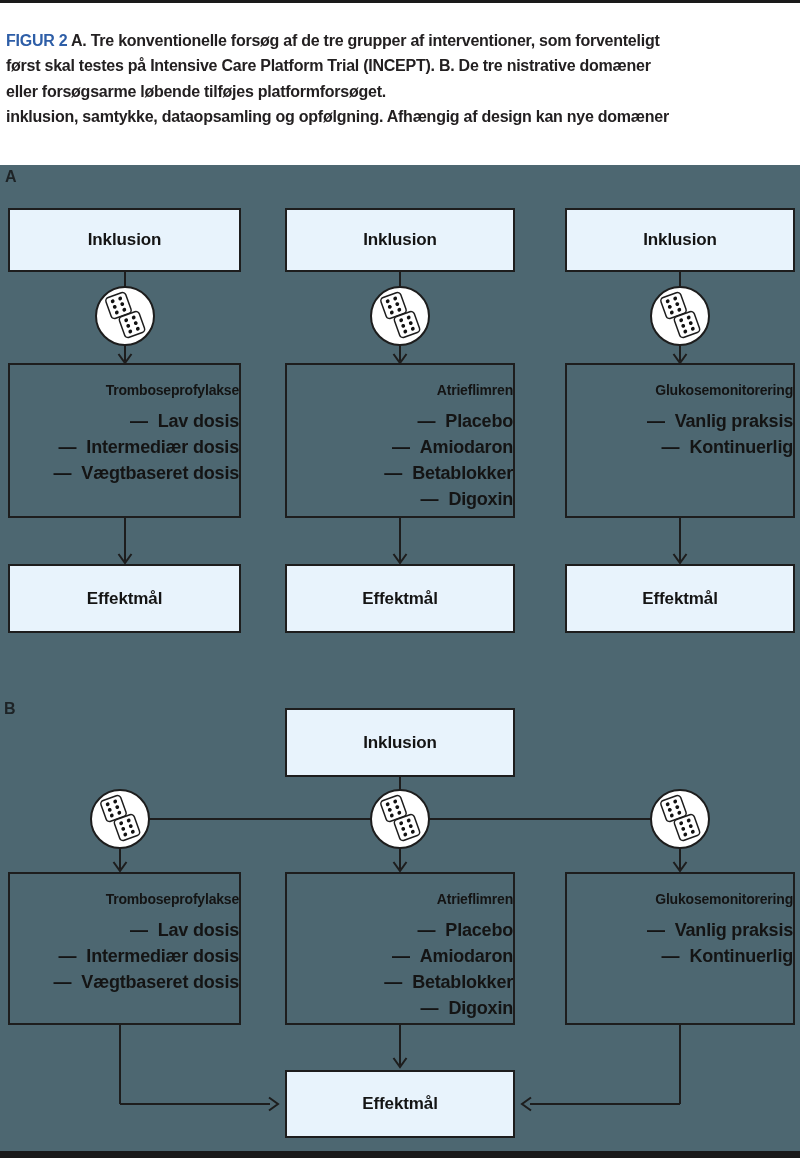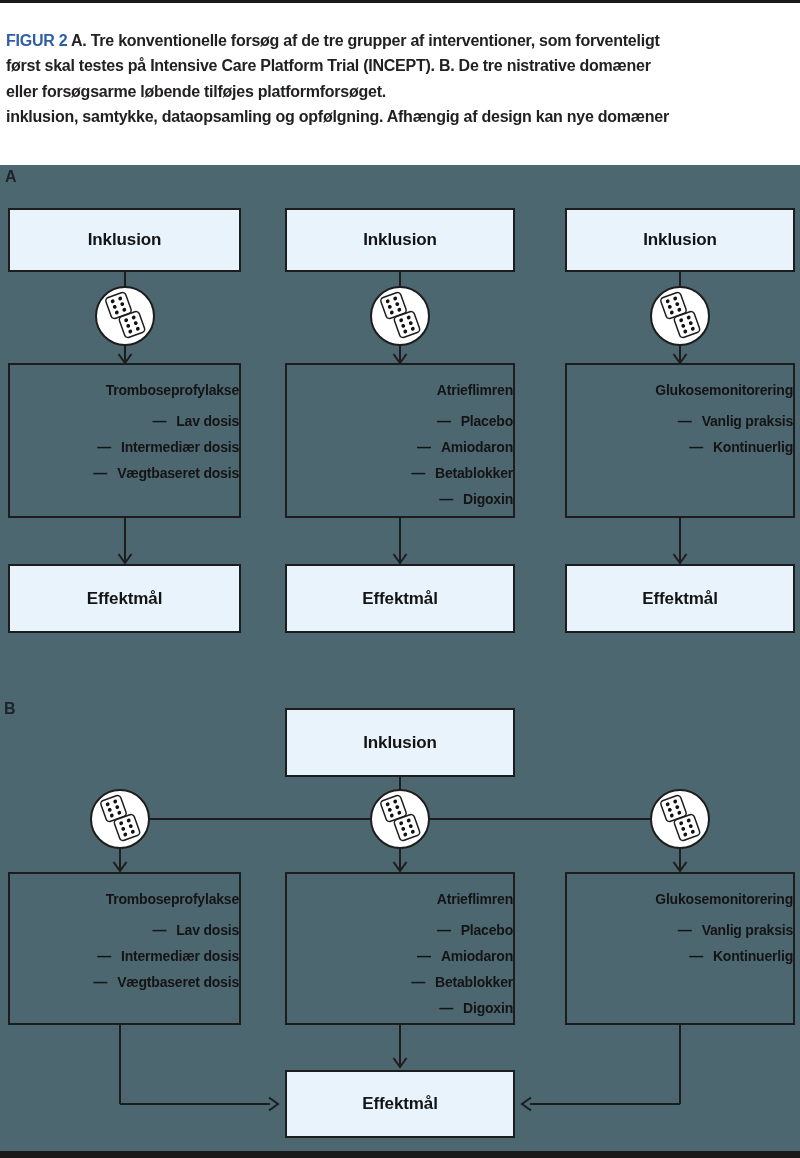--- a/index.html
+++ b/index.html
@@ -27,21 +27,21 @@
   .box{
     position:absolute;border:2px solid #1d1d1d;box-sizing:border-box;
     color:#141414;text-align:right;
   }
   .box-light{
     background:#e8f3fc;display:flex;align-items:center;justify-content:center;
     font-size:17px;letter-spacing:-0.1px;
   }
   .box-domain{background:transparent;padding-top:13px;}
   .domain-title{font-size:14px;line-height:24px;margin-bottom:6px;letter-spacing:-0.2px;}
-  .domain-item{font-size:14px;line-height:26px;letter-spacing:-0.2px;}
+  .domain-item{font-size:18px;line-height:26px;letter-spacing:-0.2px;}
   .domain-item .dash{display:inline-block;margin-right:10px;}
   svg.connectors{position:absolute;left:0;top:0;}
 </style>
 </head>
 <body>
 
 <div class="canvas">
 
   <div class="caption-band"></div>
   <div class="rule top"></div>

